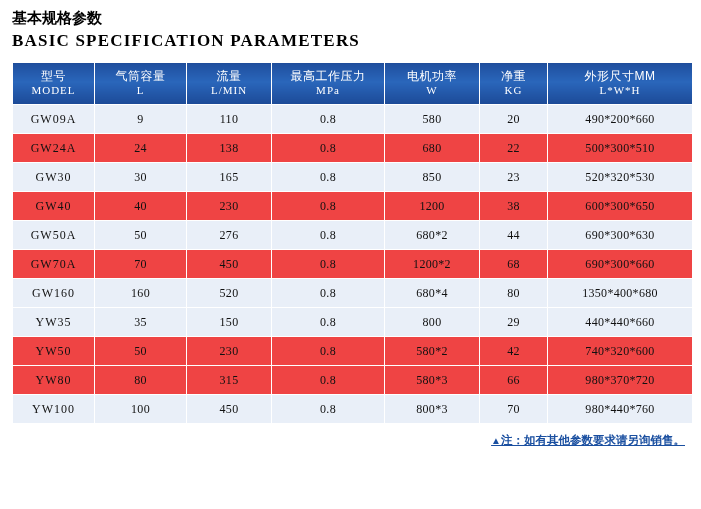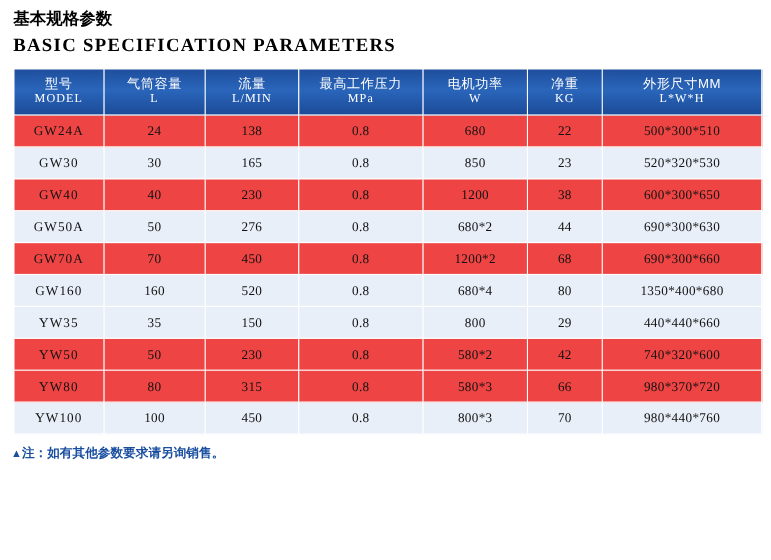--- a/index.html
+++ b/index.html
@@ -81,25 +81,27 @@
   tbody tr.odd td {
     background: #e9eff8;
   }
   tbody tr.even td {
     background: #ef4444;
   }
   tbody td.model {
     letter-spacing: 1px;
   }
   .footnote {
+    text-align: right;
     font-size: 11.5px;
     color: #1a4fa0;
     margin-top: 9px;
     margin-right: 6px;
     font-weight: bold;
+    text-decoration: underline;
   }
   .footnote .tri {
     color: #1a4fa0;
     font-size: 10px;
   }
 </style>
 </head>
 <body>
 
 <div class="page">
@@ -143,20 +145,29 @@
           <span class="l1">净重</span>
           <span class="l2">KG</span>
         </th>
         <th>
           <span class="l1">外形尺寸MM</span>
           <span class="l2">L*W*H</span>
         </th>
       </tr>
     </thead>
     <tbody id="table-body">
+        <tr class="odd">
+          <td class="model">GW09A</td>
+          <td>9</td>
+          <td>110</td>
+          <td>0.8</td>
+          <td>580</td>
+          <td>20</td>
+          <td>490*200*660</td>
+        </tr>
         <tr class="even">
           <td class="model">GW24A</td>
           <td>24</td>
           <td>138</td>
           <td>0.8</td>
           <td>680</td>
           <td>22</td>
           <td>500*300*510</td>
         </tr>
         <tr class="odd">

